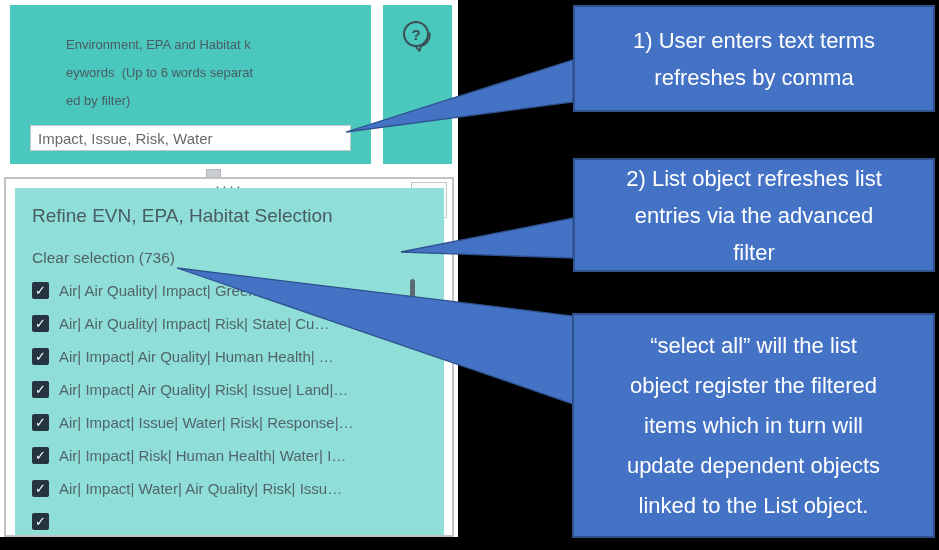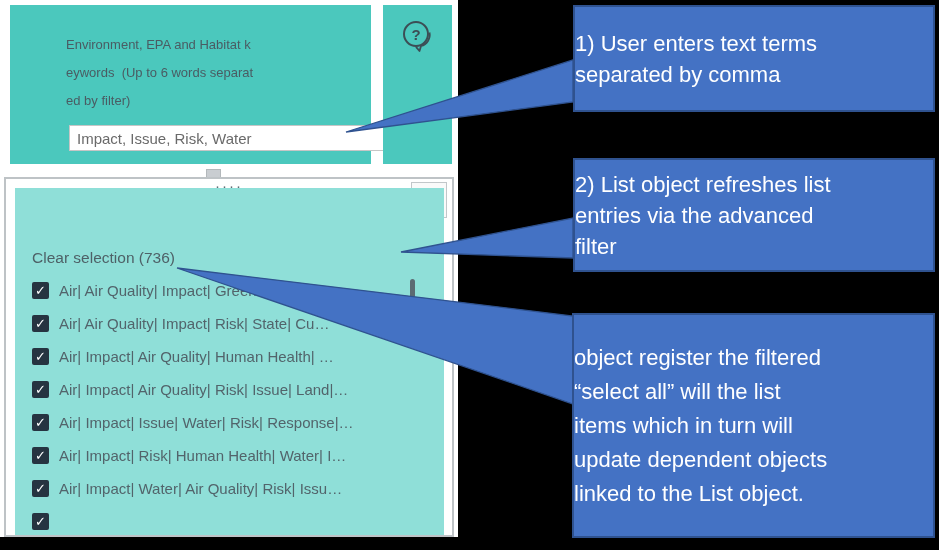--- a/index.html
+++ b/index.html
@@ -10,21 +10,21 @@
   
   .widget-surface{position:absolute;left:0;top:0;width:458px;height:537px;background:#fff;}
 
   
   .keyword-panel{position:absolute;left:10px;top:5px;width:361px;height:159px;background:#4bc8bd;}
   .kw-title{position:absolute;left:20px;top:26px;color:#4a5c63;font-size:13px;line-height:28px;margin-left:36px;}
   .kw-title .t-line{white-space:pre;}
   .keyword-input{
     position:absolute;left:20px;top:120px;width:312px;height:24px;
     border:1px solid #c6c6c6;background:#fff;color:#6a6a6a;
-    font-family:"Liberation Sans",sans-serif;font-size:15px;padding:0 0 0 7px;outline:none;margin-left:39px;
+    font-family:"Liberation Sans",sans-serif;font-size:15px;padding:0 0 0 7px;outline:none;
   }
   
   .help-panel{position:absolute;left:383px;top:5px;width:69px;height:159px;background:#4bc8bd;}
   .help-icon{position:absolute;left:16px;top:13px;width:42px;height:40px;color:#3c4e55;cursor:pointer;}
 
   
   .drag-tab{position:absolute;left:206px;top:169px;width:13px;height:11px;background:#c9cdd1;border:1px solid #b3b8bb;}
   .list-panel{position:absolute;left:4px;top:177px;width:450px;height:360px;background:#fff;border:2px solid #bec3c6;box-sizing:border-box;}
   .dots-handle{position:absolute;left:0;right:0;top:0;text-align:center;color:#5d6b72;font-size:15px;letter-spacing:2px;line-height:14px;cursor:grab;}
   .menu-button{
@@ -41,22 +41,22 @@
     width:17px;height:17px;background:#263441;border-radius:2px;margin-right:10px;flex:0 0 17px;
     display:flex;align-items:center;justify-content:center;color:#fff;font-size:13px;line-height:1;
   }
   .row-label{color:#52646b;font-size:15px;white-space:nowrap;}
   .scroll-thumb{position:absolute;left:395px;top:91px;width:5px;height:19px;background:#5c6b73;border-radius:3px;cursor:pointer;}
 
   
   .arrow-layer{position:absolute;left:0;top:0;width:939px;height:550px;z-index:5;pointer-events:none;}
   .callout{
     position:absolute;z-index:6;background:#4472c4;border:2.5px solid #2f528f;box-sizing:border-box;
-    color:#fff;display:flex;flex-direction:column;align-items:flex-start;justify-content:center;
-    text-align:center;font-size:22px;line-height:31px;
+    color:#fff;display:flex;flex-direction:column;align-items:center;justify-content:center;
+    text-align:center;font-size:22px;line-height:31px;gap:6px;
   }
   .callout-1{left:573px;top:5px;width:362px;height:107px;}
   .callout-2{left:573px;top:158px;width:362px;height:114px;}
   .callout-3{left:572px;top:313px;width:363px;height:225px;line-height:34px;}
 </style>
 </head>
 <body>
 
 <div class="widget-surface">
 
@@ -79,20 +79,21 @@
   </div>
 
   <div class="drag-tab"></div>
 
   <div class="list-panel">
     <div class="dots-handle">····</div>
     <div class="menu-button">
       <span class="glyph">⋮</span>
     </div>
     <div class="list-content">
+      <div class="list-title">Refine EVN, EPA, Habitat Selection</div>
       <a class="clear-link">Clear selection (736)</a>
       <div class="check-list">
 
           <div class="check-row">
             <span class="cb">✓</span>
             <span class="row-label">Air| Air Quality| Impact| Greenhouse Gas…</span>
           </div>
 
           <div class="check-row">
             <span class="cb">✓</span>
@@ -135,28 +136,28 @@
 
 <svg class="arrow-layer" viewBox="0 0 939 550">
   <polygon points="573,60 573,102 346,132" fill="#4472c4" stroke="#2f528f" stroke-width="1.3"></polygon>
   <polygon points="573,218 573,258 401,252" fill="#4472c4" stroke="#2f528f" stroke-width="1.3"></polygon>
   <polygon points="573,316 573,404 177,268" fill="#4472c4" stroke="#2f528f" stroke-width="1.3"></polygon>
 </svg>
 
 <div class="callout callout-1">
 
 <div>1) User enters text terms</div>
-    <div>separated by comma</div>
+    <div>refreshes by comma</div>
   </div>
 <div class="callout callout-2">
 
 <div>2) List object refreshes list</div>
     <div>entries via the advanced</div>
     <div>filter</div>
   </div>
 <div class="callout callout-3">
 
+    <div>“select all” will the list</div>
     <div>object register the filtered</div>
-    <div>“select all” will the list</div>
     <div>items which in turn will</div>
     <div>update dependent objects</div>
     <div>linked to the List object.</div>
   </div>
 
 </body></html>

